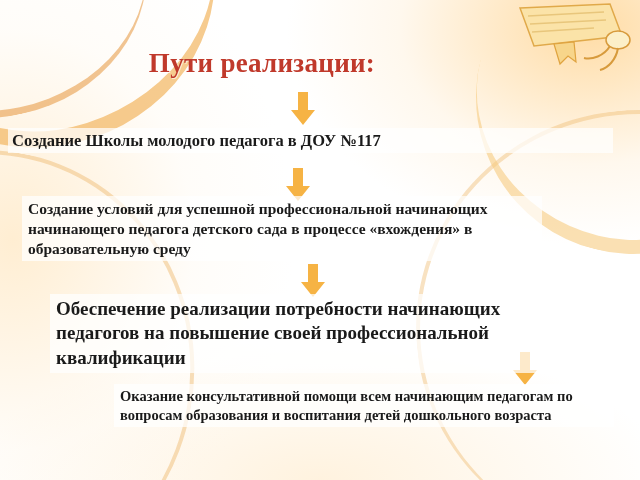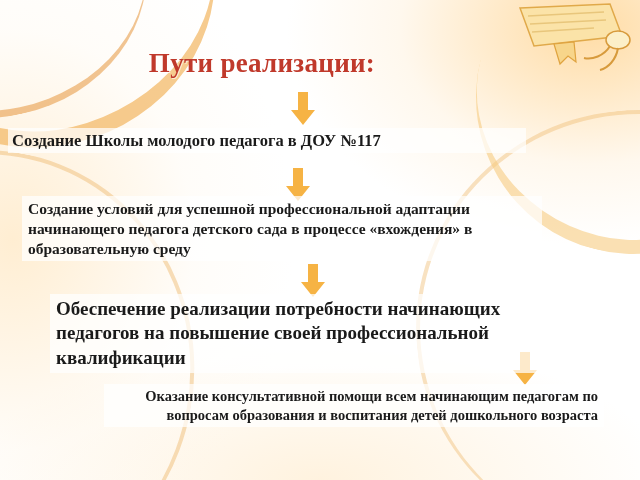--- a/index.html
+++ b/index.html
@@ -98,39 +98,38 @@
 
   .box {
     position: absolute;
     box-sizing: border-box;
     background: rgba(255,255,255,0.72);
     color: #1a1a1a;
     font-weight: bold;
     line-height: 1.28;
   }
   .box-1 {
-    left: 8px;  top: 128px;  width: 518px;
+    left: 8px;  top: 128px;  width: 605px;
     font-size: 16.5px;
     padding: 2px 4px;
   }
   .box-2 {
     left: 22px; top: 196px;  width: 520px;
     font-size: 15.5px;
     padding: 3px 6px;
   }
   .box-3 {
     left: 50px; top: 294px;  width: 500px;
     font-size: 19px;
     padding: 3px 6px;
   }
   .box-4 {
-    left: 104px; top: 384px; width: 500px;
+    left: 114px; top: 384px; width: 500px;
     font-size: 14.5px;
     padding: 3px 6px;
-    text-align: right;
   }
 
   .arrow {
     position: absolute;
     width: 26px;
     height: 34px;
   }
   .a1 { left: 290px; top: 92px;  }
   .a2 { left: 285px; top: 168px; }
   .a3 { left: 300px; top: 264px; }
@@ -167,17 +166,17 @@
     <polygon points="8,0 18,0 18,18 25,18 13,33 1,18 8,18" fill="#f5a623" opacity="0.85"></polygon>
   </svg>
   <svg class="arrow a3" viewBox="0 0 26 34">
     <polygon points="8,0 18,0 18,18 25,18 13,33 1,18 8,18" fill="#f5a623" opacity="0.85"></polygon>
   </svg>
   <svg class="arrow a4" viewBox="0 0 26 34">
     <polygon points="8,0 18,0 18,18 25,18 13,33 1,18 8,18" fill="#f5a623" opacity="0.85"></polygon>
   </svg>
 
   <div class="box box-1">Создание Школы молодого педагога в ДОУ №117</div>
-  <div class="box box-2">Создание условий для успешной профессиональной адаптации начинающего педагога детского сада в процессе «вхождения» в образовательную среду</div>
+  <div class="box box-2">Создание условий для успешной профессиональной начинающих начинающего педагога детского сада в процессе «вхождения» в образовательную среду</div>
   <div class="box box-3">Обеспечение реализации потребности начинающих педагогов на повышение своей профессиональной квалификации</div>
   <div class="box box-4">Оказание консультативной помощи всем начинающим педагогам по вопросам образования и воспитания детей дошкольного возраста</div>
 
 </div>
 
 </body></html>

